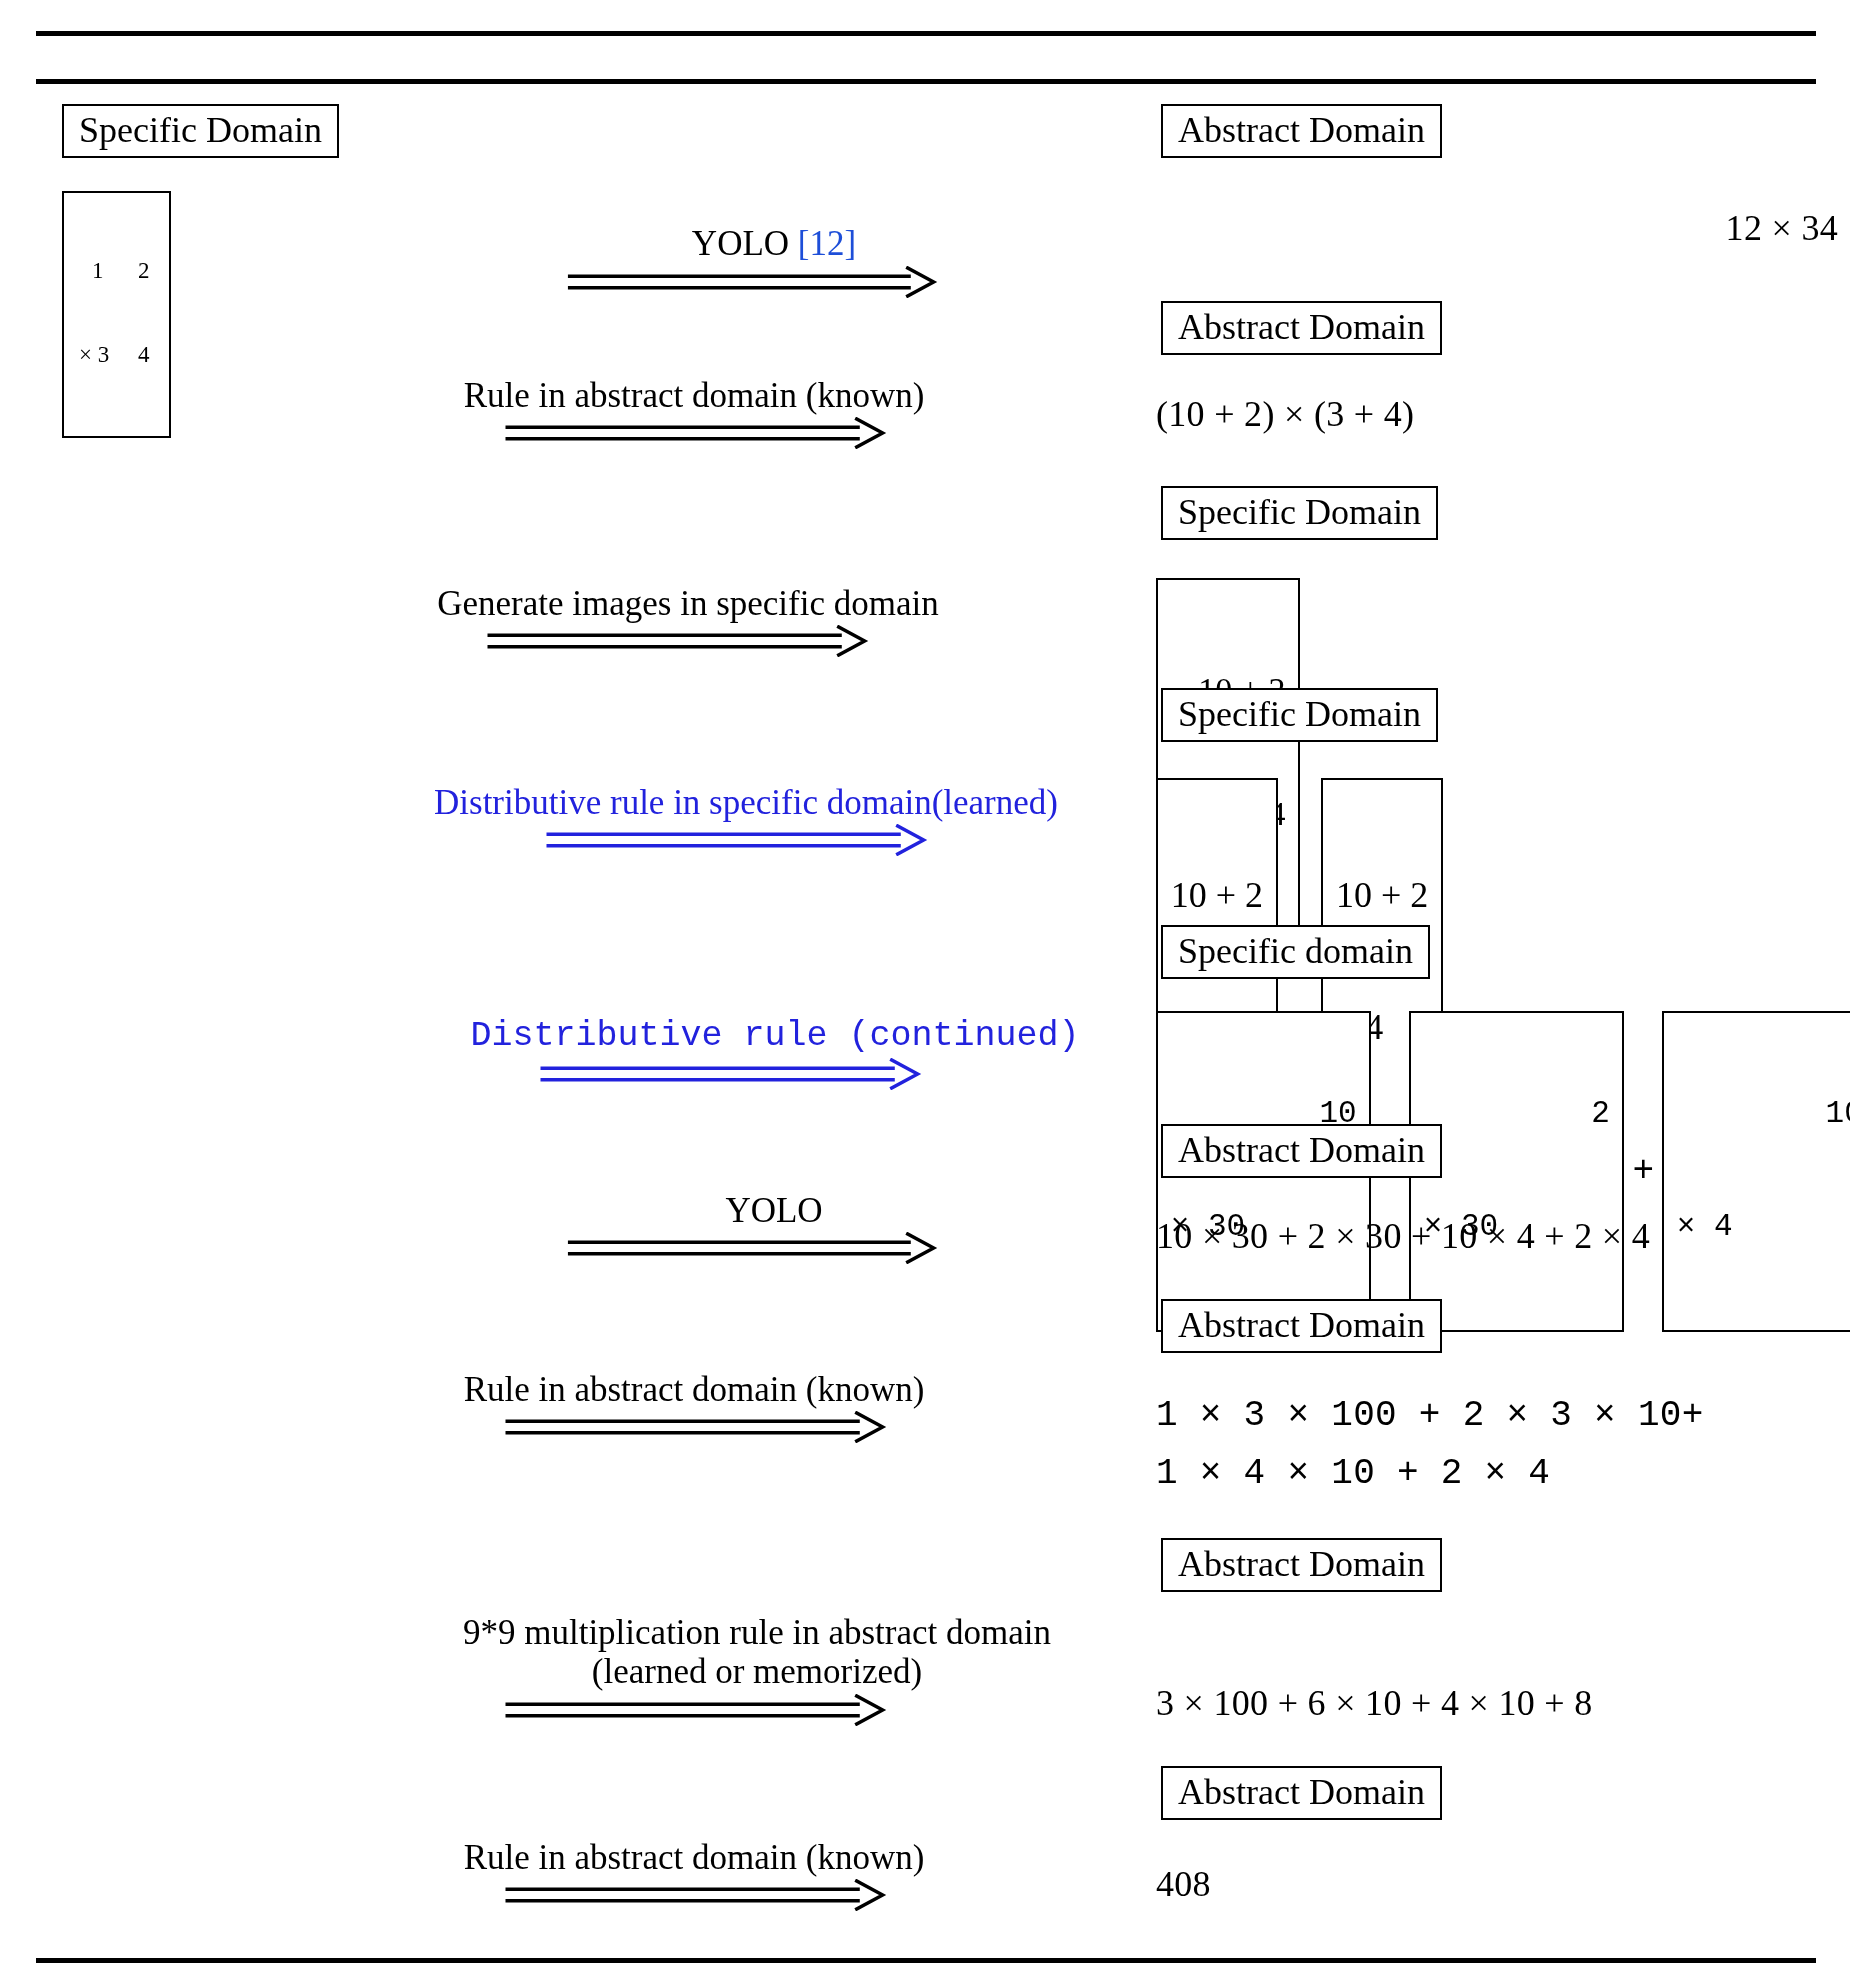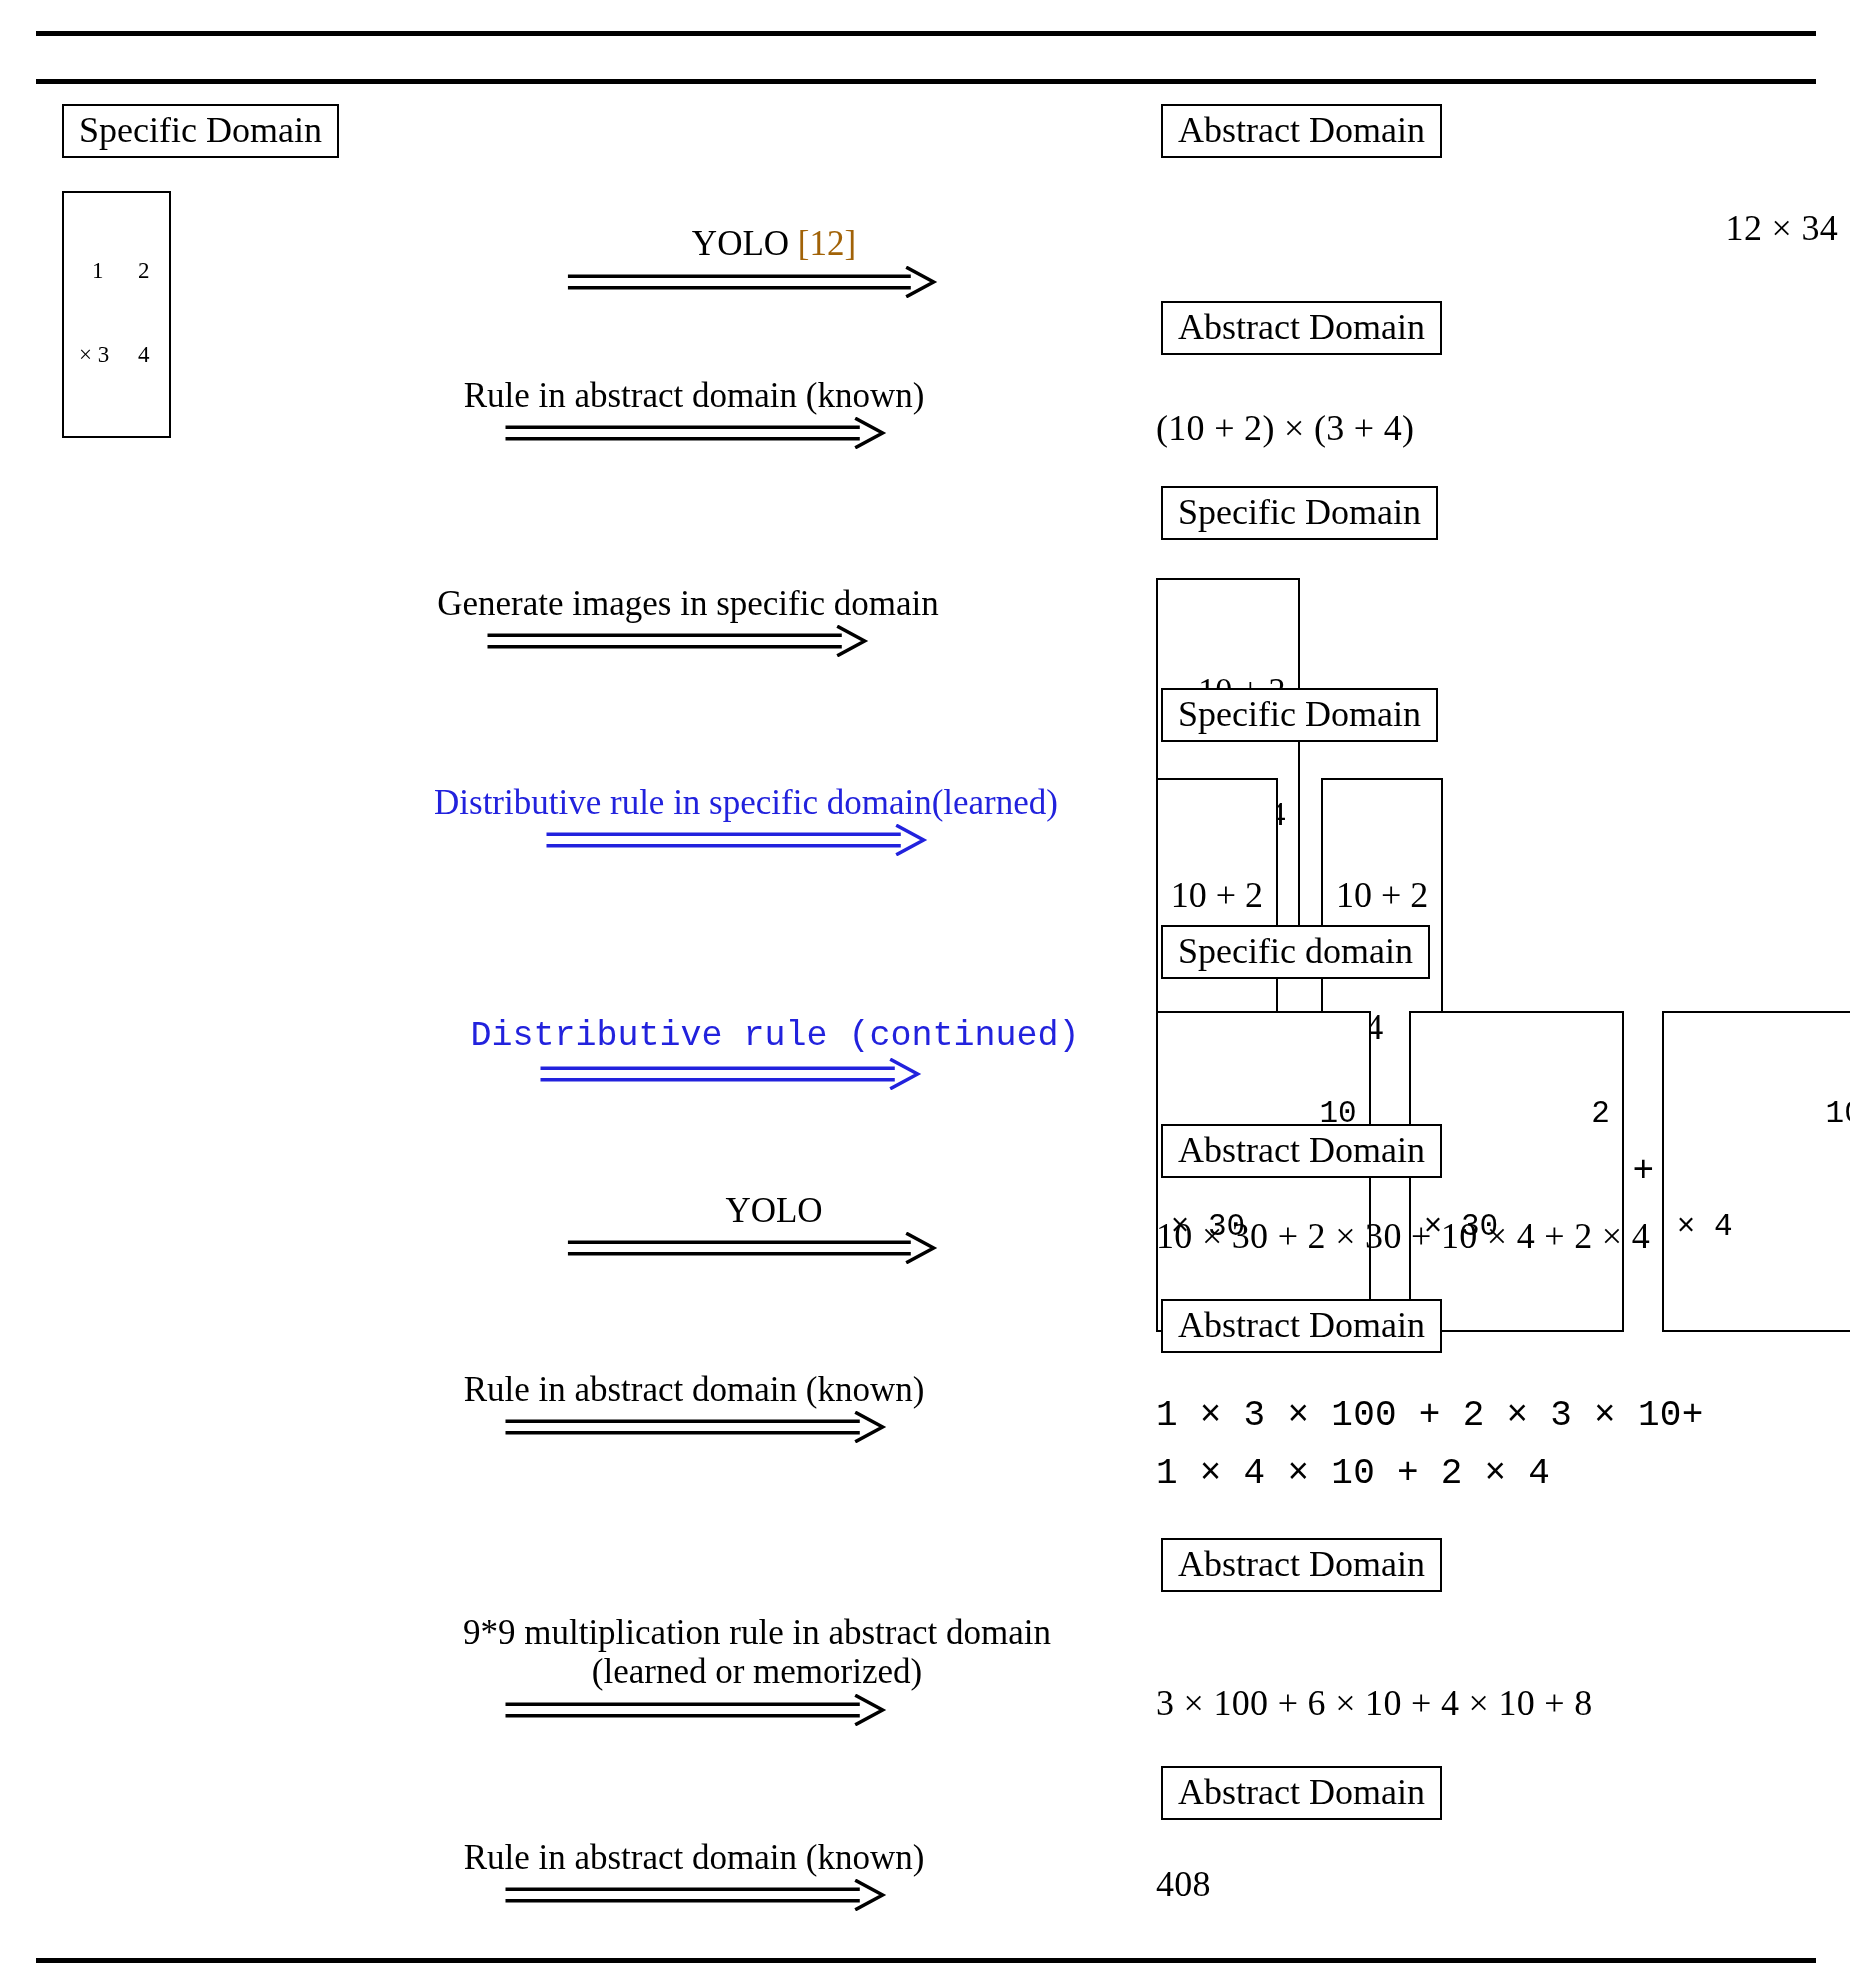--- a/index.html
+++ b/index.html
@@ -128,21 +128,21 @@
 
     <div style="position:absolute; left:62px; top:5.8px;">
       <span class="mathbox" style="font-size:23px; padding:8px 19.7px 10.4px 15px;">
         <span class="mline">1      2</span>
         <span class="mline">× 3     4</span>
       </span>
     </div>
 
     <div style="position:absolute; left:566px; top:0; width:416px; text-align:center;">
       <div class="arrow-label">
-        <span>YOLO </span><span style="color:#a16207;">[12]</span>
+        <span>YOLO </span><span style="color:#1d4ed8;">[12]</span>
       </div>
       <div class="dblarrow">
         <svg width="381" height="32" viewBox="0 0 660 56">
           <line x1="0" y1="18" x2="600" y2="18" stroke="#000" stroke-width="6"></line>
           <line x1="0" y1="38" x2="600" y2="38" stroke="#000" stroke-width="6"></line>
           <path d="M 592 2 L 640 28 L 592 54" fill="none" stroke="#000" stroke-width="6"></path>
         </svg>
       </div>
     </div>
 
@@ -159,21 +159,21 @@
     <div style="position:absolute; left:405px; top:0; width:578px; text-align:center;">
       <div class="arrow-label">Rule in abstract domain (known)</div>
       <div class="dblarrow">
         <svg width="405" height="32" viewBox="0 0 700 56" style="margin-left:98px;">
           <line x1="0" y1="18" x2="620" y2="18" stroke="#000" stroke-width="6"></line>
           <line x1="0" y1="38" x2="620" y2="38" stroke="#000" stroke-width="6"></line>
           <path d="M 612 2 L 660 28 L 612 54" fill="none" stroke="#000" stroke-width="6"></path>
         </svg>
       </div>
     </div>
-    <div class="rightcol" style="position:absolute; top:30px;">
+    <div class="rightcol" style="position:absolute; top:16px;">
       <div class="expr">(10 + 2) × (3 + 4)</div>
     </div>
   </div>
 
   <div style="position:absolute; top:486px; left:1161px;">
     <span class="domainbox">Specific Domain</span>
   </div>
 
   <div class="row" style="position:absolute; top:584px; left:0; height:127px;">
     <div style="position:absolute; left:393px; top:0; width:590px; text-align:center;">

